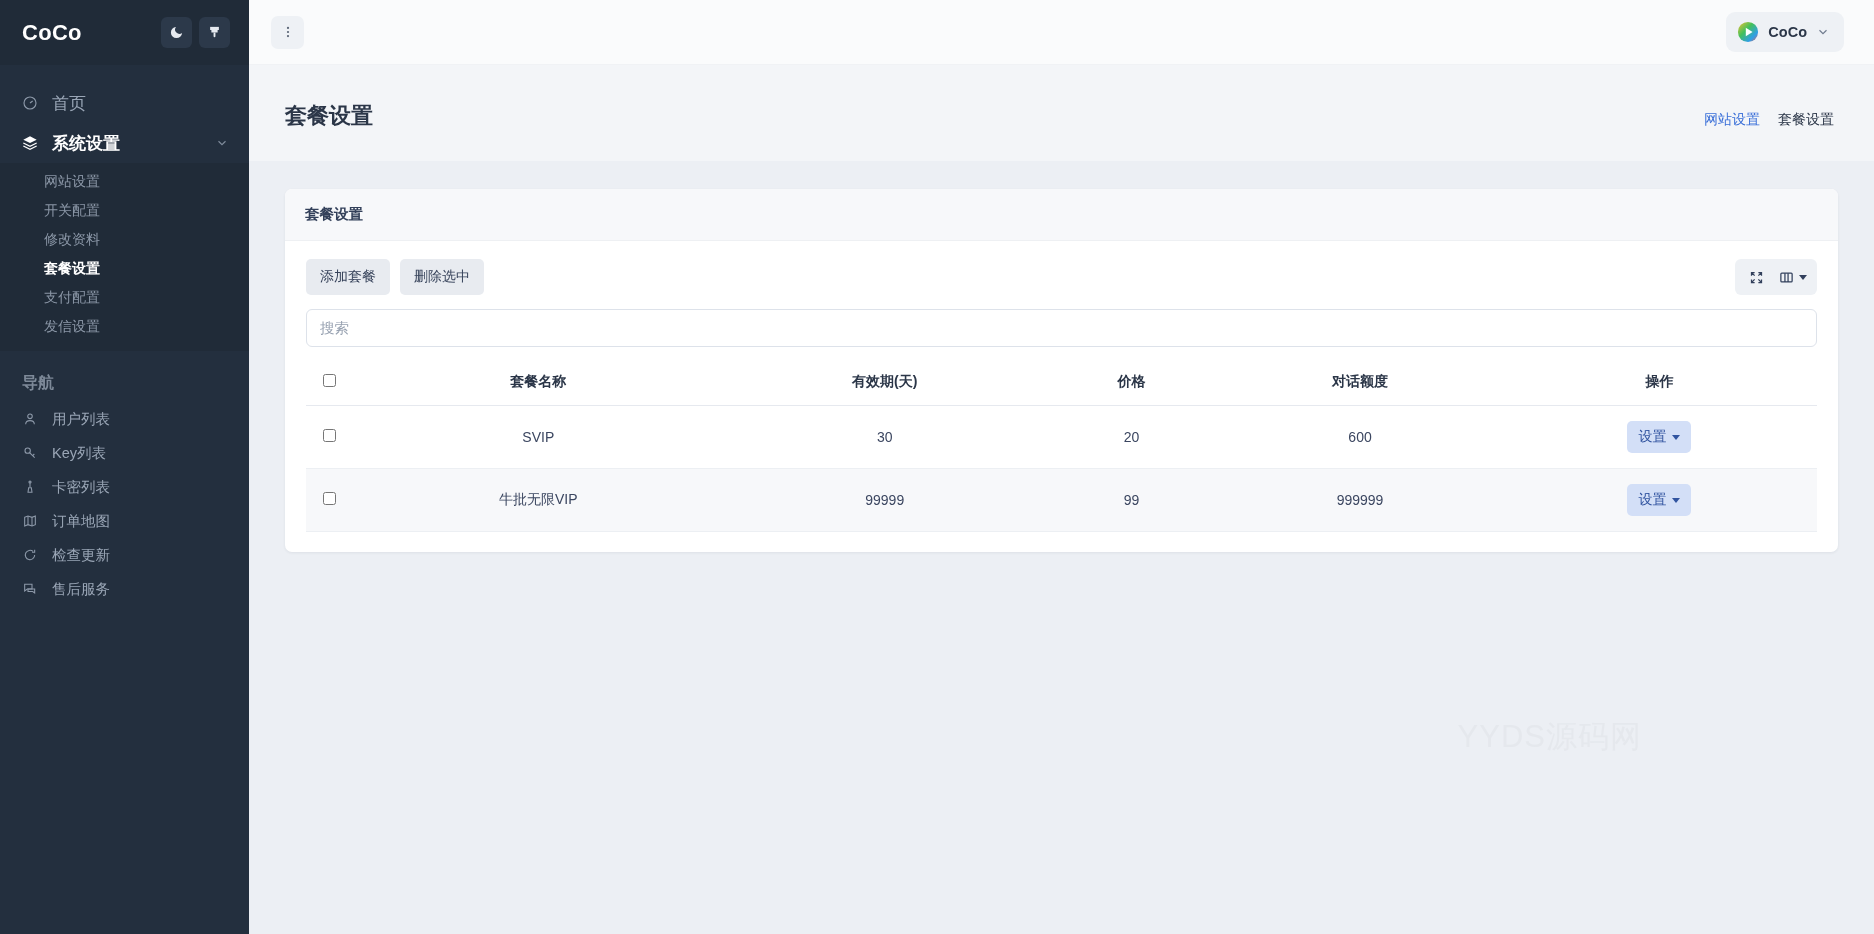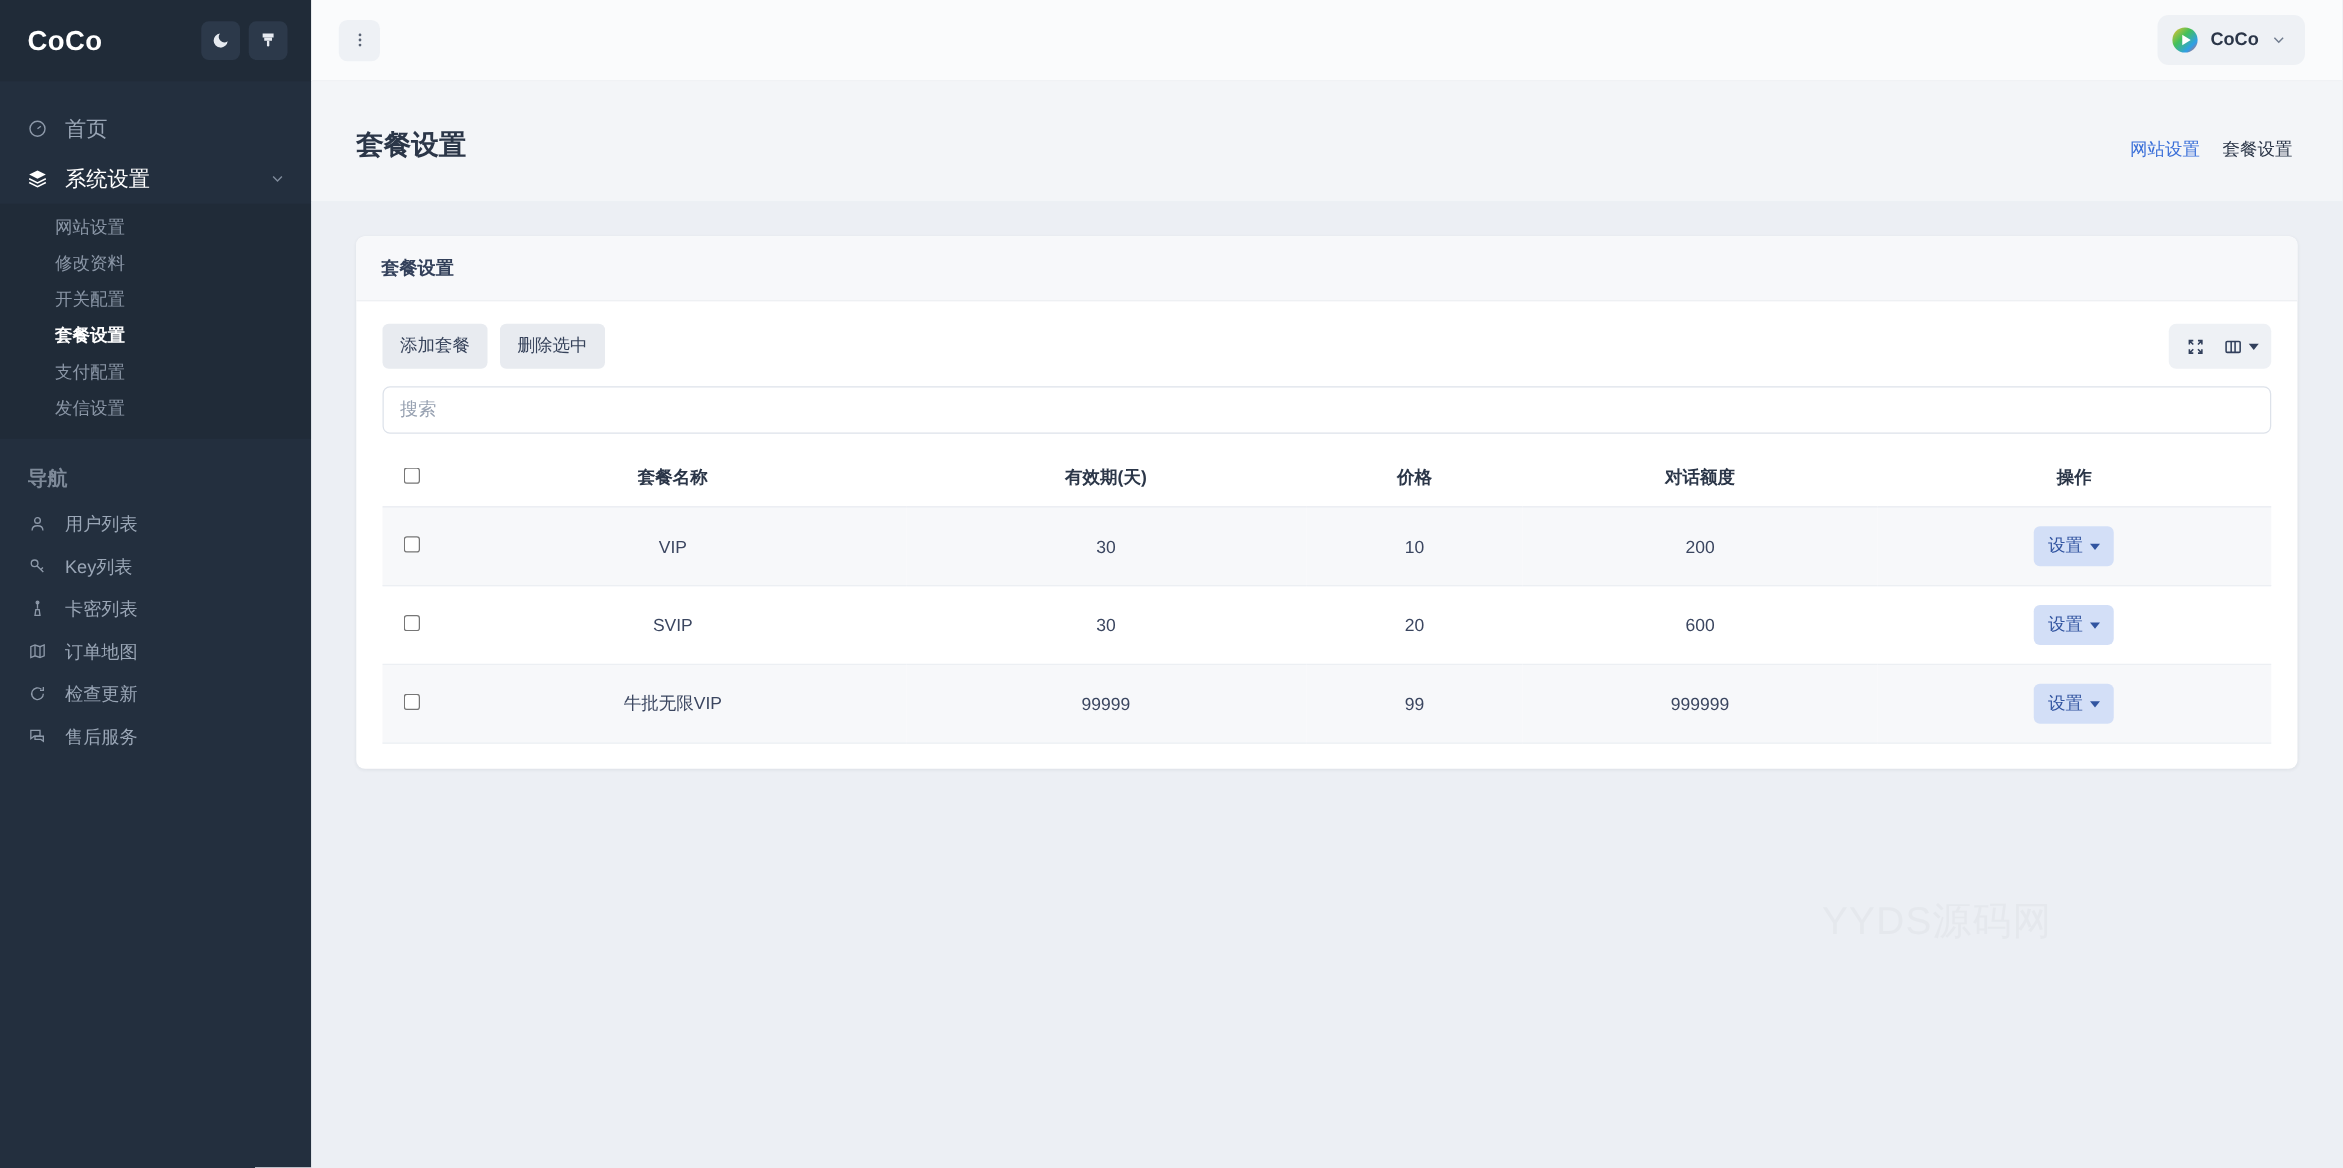--- a/index.html
+++ b/index.html
@@ -40,21 +40,21 @@
   .nav { padding-top: 18px; }
   .nav-item {
     display: flex; align-items: center;
     height: 40px; padding: 0 20px 0 22px;
     color: #9aa6b6; font-size: 17px;
     cursor: pointer;
   }
   .nav-item .ico { width: 22px; flex:0 0 22px; display:flex; align-items:center; color:#8d99a9;}
   .nav-item .ico svg { width: 16px; height: 16px; display:block; }
   .nav-item .lbl { flex: 1; margin-left: 8px; }
-  .nav-item.active { color: #ffffff; font-weight: normal; }
+  .nav-item.active { color: #ffffff; font-weight: bold; }
   .nav-item.active .ico { color: #ffffff; }
   .nav-item .chev { width: 14px; height: 14px; color:#7f8b9b; }
   .nav-item .chev svg { width:14px;height:14px;display:block; }
 
   .subnav { background: #202b38; padding: 4px 0 10px; }
   .sub-item {
     height: 29px; display: flex; align-items: center;
     padding-left: 44px; font-size: 14px; color: #8b97a7; cursor: pointer;
   }
   .sub-item.active { color: #ffffff; font-weight: bold; }
@@ -240,22 +240,22 @@
         <span class="lbl">系统设置</span>
         <span class="chev">
           <svg viewBox="0 0 24 24" fill="none" stroke="currentColor" stroke-width="2">
               <path d="M6 9l6 6 6-6"></path>
             </svg>
         </span>
       </div>
 
       <div class="subnav">
         <div class="sub-item">网站设置</div>
+        <div class="sub-item">开关配置</div>
         <div class="sub-item">修改资料</div>
-        <div class="sub-item">开关配置</div>
         <div class="sub-item active">套餐设置</div>
         <div class="sub-item">支付配置</div>
         <div class="sub-item">发信设置</div>
       </div>
 
       <div class="nav-section-title">导航</div>
 
       <div class="nav2-item">
         <span class="ico">
           <svg viewBox="0 0 24 24" fill="none" stroke="currentColor" stroke-width="1.6">
@@ -411,33 +411,20 @@
                   <input class="cb" type="checkbox" style="">
                 </th>
                 <th>套餐名称</th>
                 <th>有效期(天)</th>
                 <th>价格</th>
                 <th>对话额度</th>
                 <th>操作</th>
               </tr>
             </thead>
             <tbody>
-              <tr class="odd">
-                <td><input class="cb" type="checkbox" style=""></td>
-                <td>VIP</td>
-                <td>30</td>
-                <td>10</td>
-                <td>200</td>
-                <td>
-                  <button class="setting-btn">
-                    <span>设置</span>
-                    <span class="caret2"></span>
-                  </button>
-                </td>
-              </tr>
               <tr>
                 <td><input class="cb" type="checkbox" style=""></td>
                 <td>SVIP</td>
                 <td>30</td>
                 <td>20</td>
                 <td>600</td>
                 <td>
                   <button class="setting-btn">
                     <span>设置</span>
                     <span class="caret2"></span>

